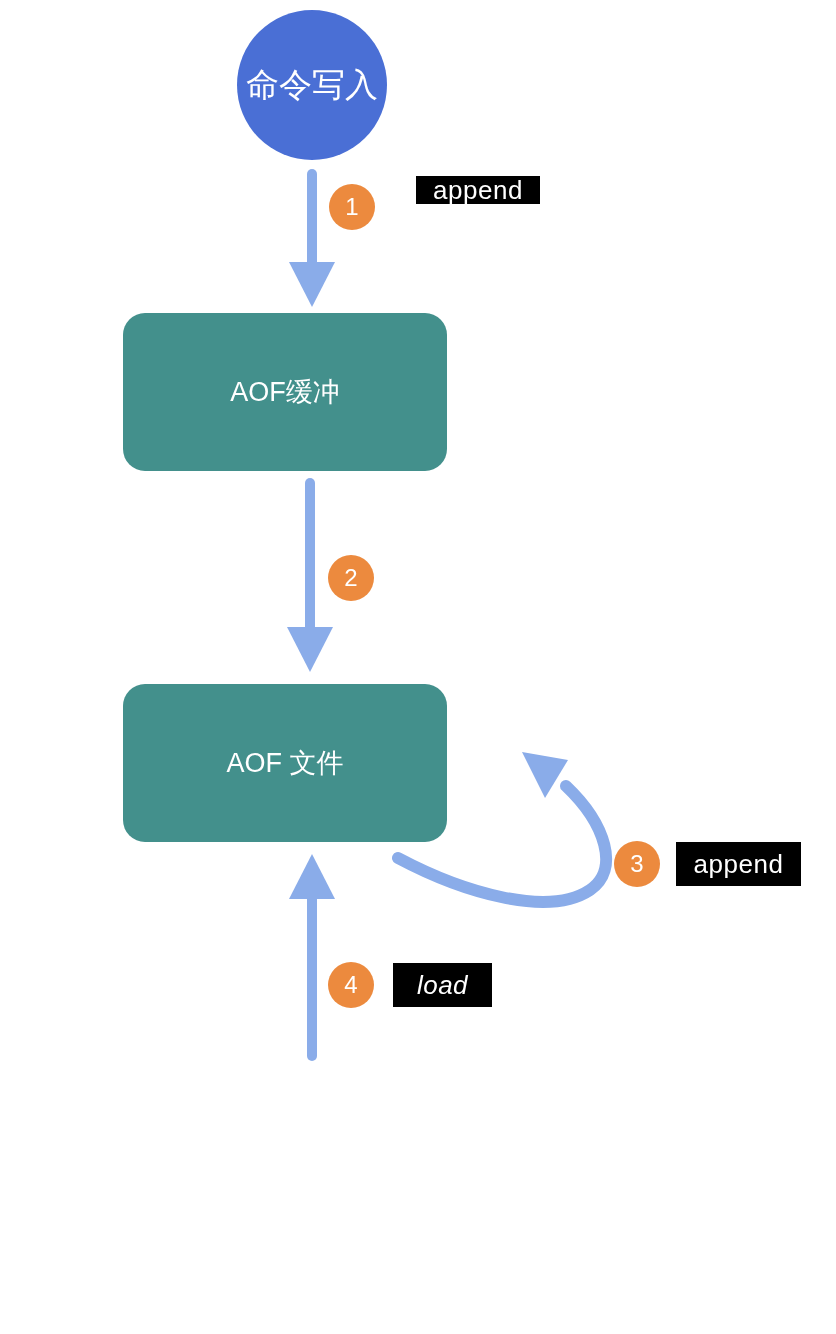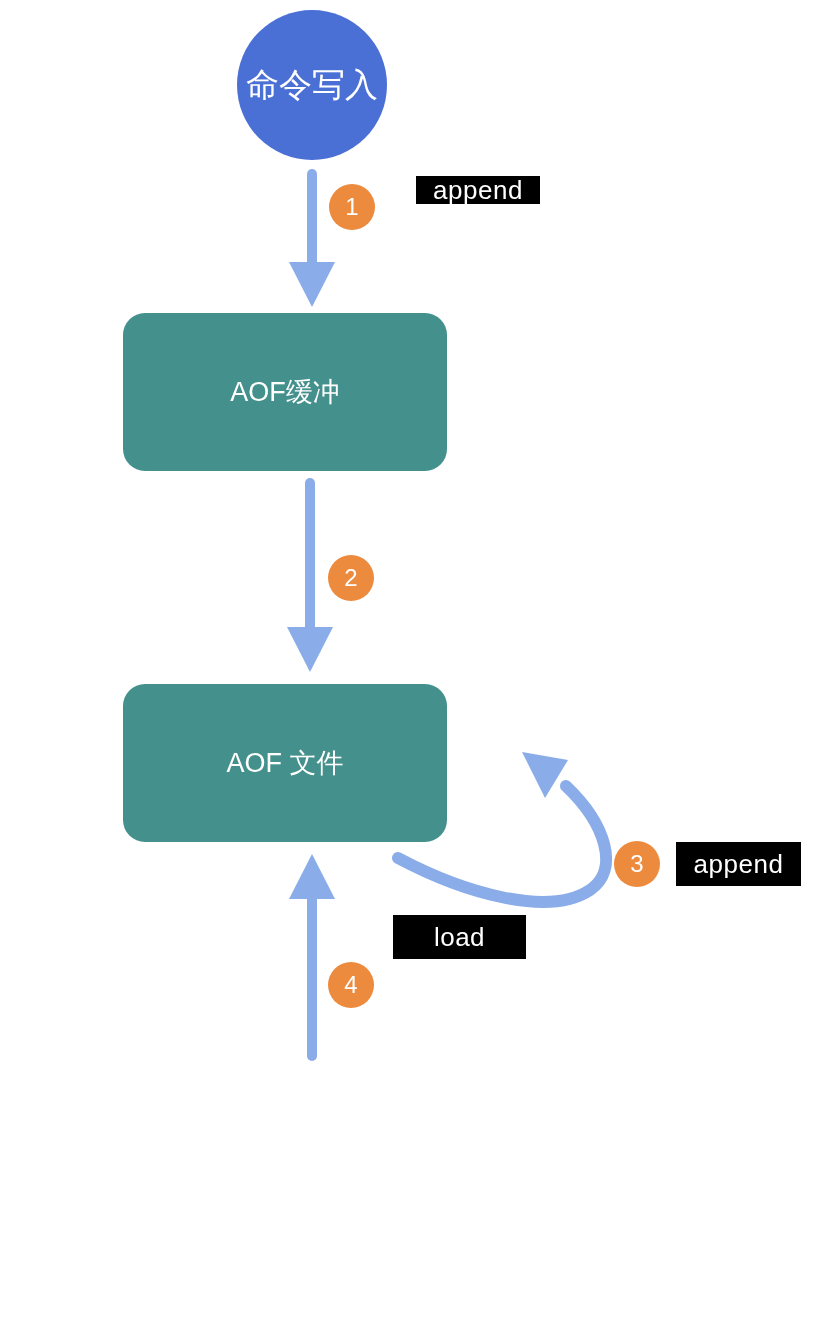--- a/index.html
+++ b/index.html
@@ -113,16 +113,16 @@
   <div class="node box" style="left:123px; top:313px;">AOF缓冲</div>
 
   <div class="badge" style="left:328px; top:555px;">2</div>
 
   <div class="node box" style="left:123px; top:684px;text-align:right;">AOF 文件</div>
 
   <div class="badge" style="left:614px; top:841px;">3</div>
   <div class="steplabel" style="left:676px; top:842px; width:125px; height:44px;">append</div>
 
   <div class="badge" style="left:328px; top:962px;">4</div>
-  <div class="steplabel" style="left:393px; top:915px; width:133px; height:44px;">load</div>
+  <div class="steplabel" style="left:393px; top:963px; width:99px; height:44px;font-style:italic;">load</div>
 
 
 </div>
 
 </body></html>

